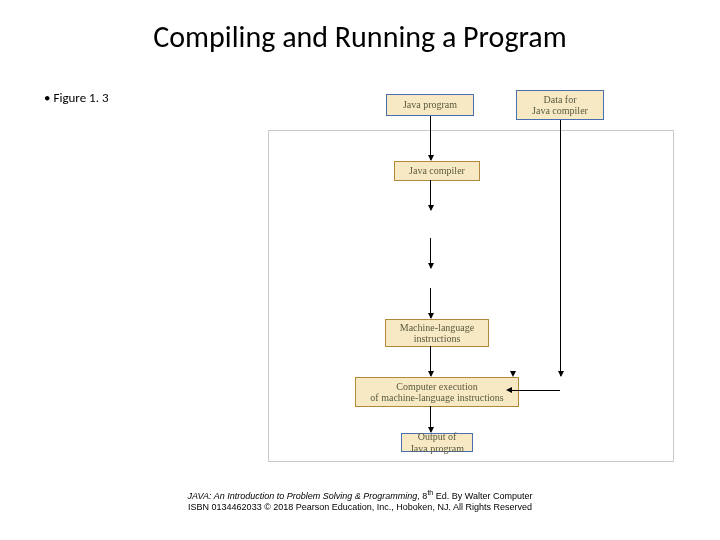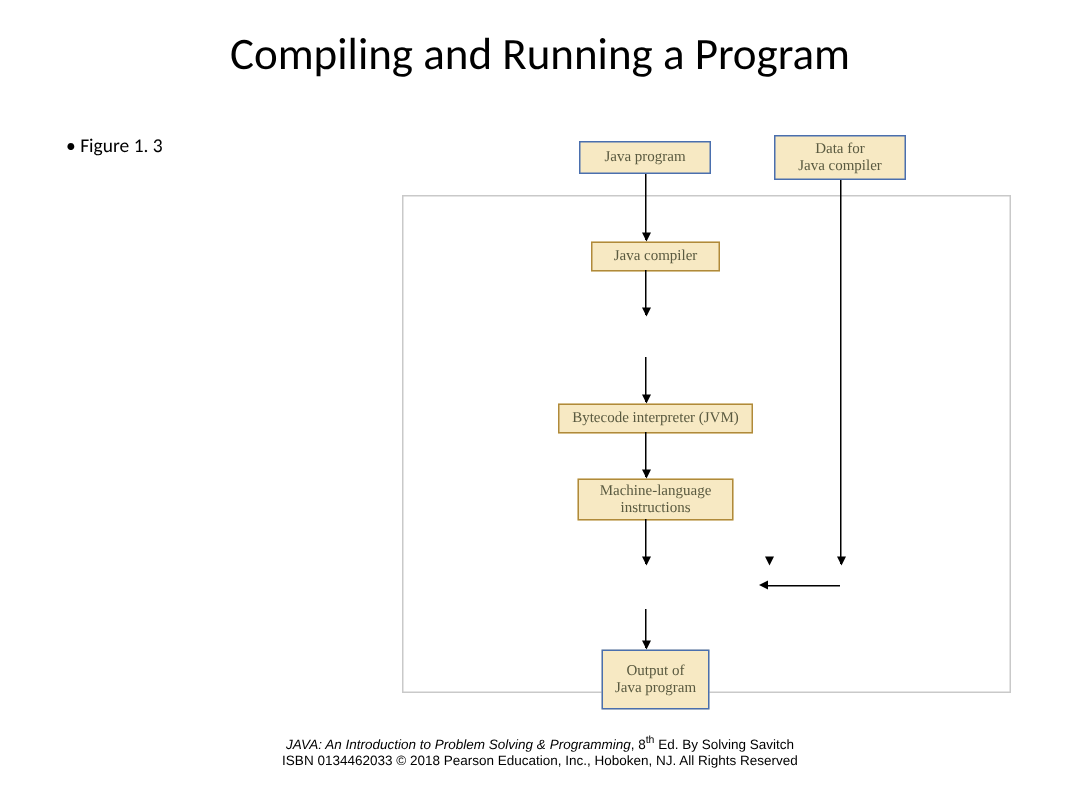--- a/index.html
+++ b/index.html
@@ -29,40 +29,41 @@
 
   <div class="bullet">Figure 1. 3</div>
 
   <div class="box outside blue" style="top:94px; left:386px; width:88px; height:22px;">Java program</div>
   <div class="box outside blue" style="top:90px; left:516px; width:88px; height:30px; white-space:pre-line;">Data for
 Java compiler</div>
 
   <div class="diagram-frame">
 
     <div class="box" style="top:30px; left:125px; width:86px; height:20px;">Java compiler</div>
-    <div class="box" style="top:138px; left:103px; width:130px; height:20px;">Bytecode interpreter (JVM)</div>
     <div class="box" style="top:188px; left:116px; width:104px; height:28px; white-space:pre-line;text-align:center;">Machine-language
 instructions</div>
-    <div class="box blue" style="top:302px; left:132px; width:72px; height:40px; white-space:pre-line;">Output of
+    <div class="box" style="top:246px; left:86px; width:164px; height:30px; white-space:pre-line;">Computer execution
+of machine-language instructions</div>
+    <div class="box blue" style="top:302px; left:132px; width:72px; height:19px; white-space:pre-line;">Output of
 Java program</div>
   </div>
 
   <div class="arrow" style="top:116px; left:430px; height:44px;"></div>
   <div class="arrow" style="top:180px; left:430px; height:30px;"></div>
   <div class="arrow" style="top:238px; left:430px; height:30px;"></div>
   <div class="arrow" style="top:288px; left:430px; height:30px;"></div>
   <div class="arrow" style="top:346px; left:430px; height:30px;"></div>
   <div class="arrow" style="top:406px; left:430px; height:26px;"></div>
   <div class="arrow" style="top:120px; left:560px; height:256px;"></div>
 
   <div style="position:absolute; top:390px; left:512px; width:48px; height:1px; background:#000;"></div>
   <div class="arrow" style="top:376px; left:512px; height:0;"></div>
 
   <div style="position:absolute; top:387px; left:506px; width:0; height:0; border-top:3px solid transparent; border-bottom:3px solid transparent; border-right:6px solid #000;"></div>
 
   <div class="footer">
     <div>
-      <span class="book">JAVA: An Introduction to Problem Solving &amp; Programming</span><span>, 8</span><sup>th</sup><span> Ed. By Solving Savitch</span>
+      <span class="book">JAVA: An Introduction to Problem Solving &amp; Programming</span><span>, 8</span><sup>th</sup><span> Ed. By Walter Computer</span>
     </div>
     <div>ISBN 0134462033 © 2018 Pearson Education, Inc., Hoboken, NJ. All Rights Reserved</div>
   </div>
 
 </div>
 
 </body></html>

